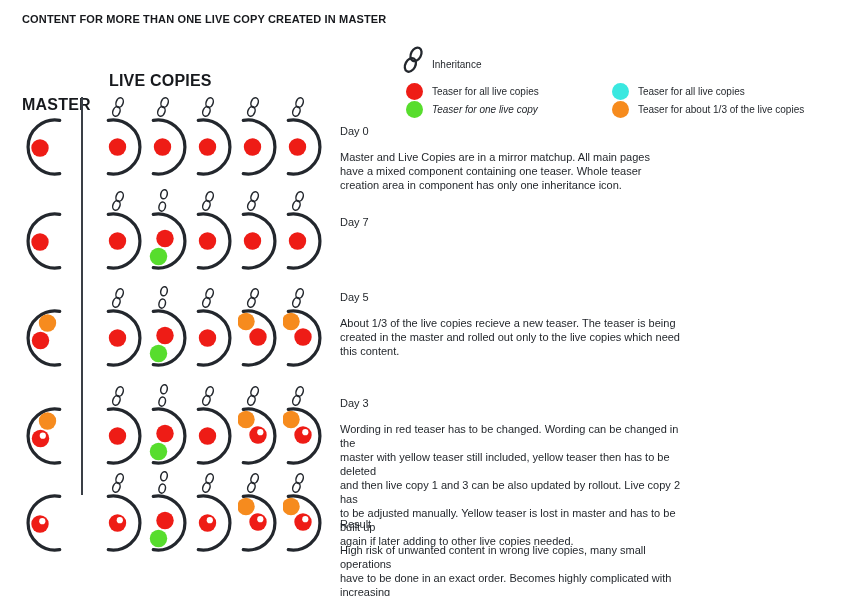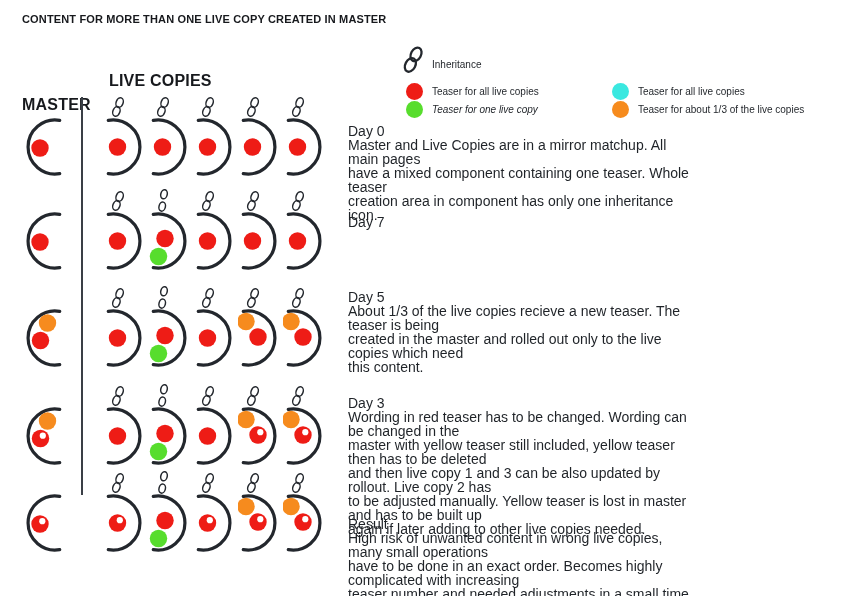--- a/index.html
+++ b/index.html
@@ -7,24 +7,24 @@
     position:relative;width:843px;height:596px;background:#ffffff;overflow:hidden;
     font-family:"Liberation Sans", sans-serif;color:#1f2328;
   }
   .abs{position:absolute;}
   .title{
     left:22px;top:13px;font-size:11px;font-weight:bold;letter-spacing:.15px;color:#17191d;
   }
   .grid-label{font-size:16px;font-weight:bold;color:#17191d;letter-spacing:.2px;}
   .vline{left:81px;top:97px;width:1.5px;height:398px;background:#3a3f46;}
   .tblock{
-    left:348px;width:345px;font-size:14px;line-height:14px;color:#1f2328;
+    left:340px;width:345px;font-size:11px;line-height:14px;color:#1f2328;
   }
   .tblock .heading{white-space:pre-line;}
-  .tblock .body{white-space:pre-line;}
+  .tblock .body{white-space:pre-line;margin-top:12px;}
   .legend-label{font-size:10px;line-height:15px;color:#1f2328;}
   .dot17{width:17px;height:17px;border-radius:50%;}
   .cell{position:absolute;width:44px;height:62px;}
   .inh{position:absolute;width:16px;height:24px;}
 </style>
 </head>
 <body>
 
 <div class="canvas">
 

